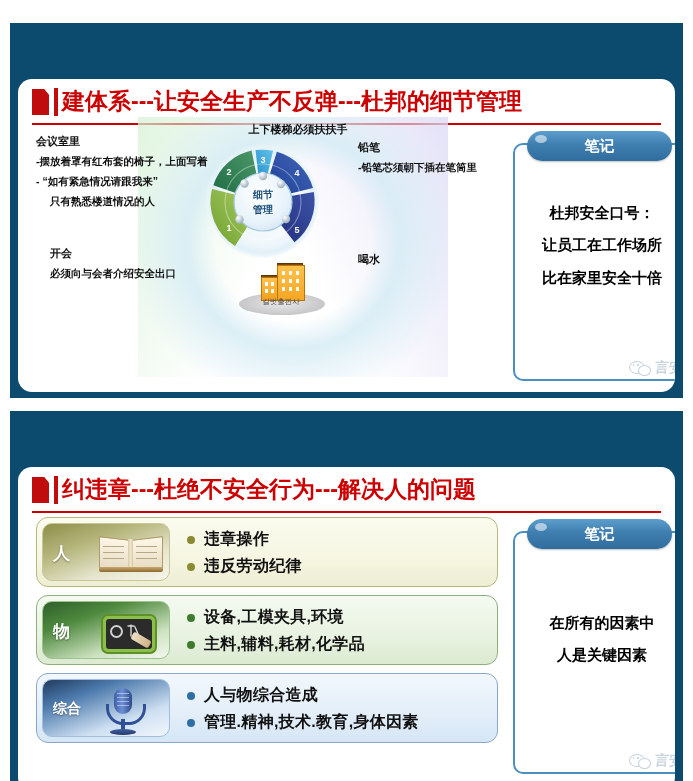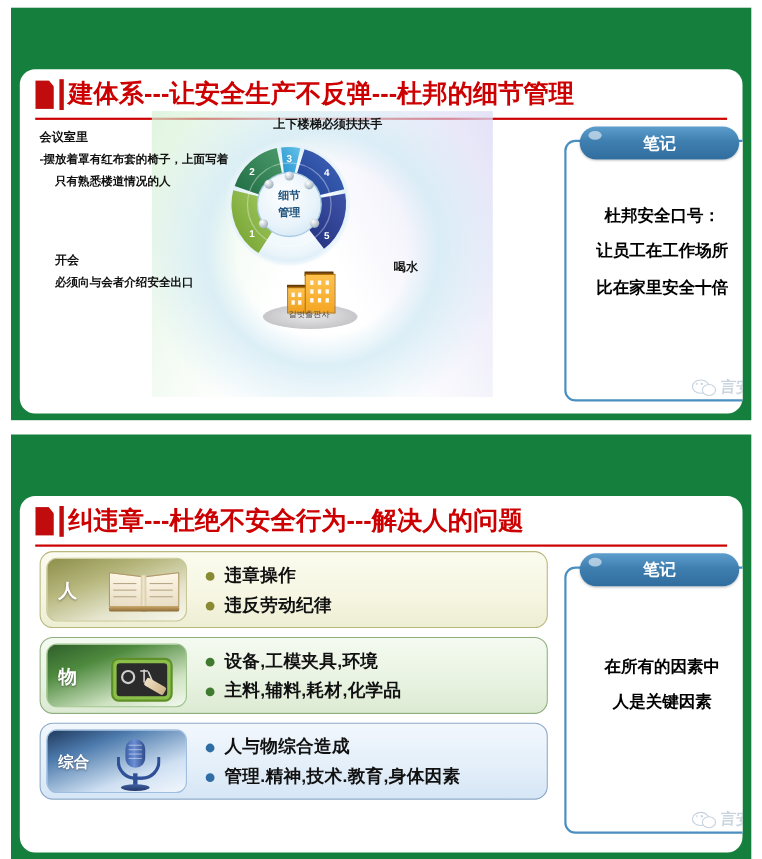--- a/index.html
+++ b/index.html
@@ -1,21 +1,21 @@
 <!DOCTYPE html>
 <html><head>
 <meta charset="utf-8">
 <style>
   html,body{margin:0;padding:0;background:#ffffff;}
   body{width:693px;height:781px;overflow:hidden;font-family:"Liberation Sans","DejaVu Sans",sans-serif;}
 
   .page{position:relative;width:693px;height:781px;background:#ffffff;}
 
   
-  .slide{position:absolute;left:10px;width:673px;background:#15803d;}
+  .slide{position:absolute;left:10px;width:673px;background:#0c4a6e;margin-top:16px;}
   .slide-1{top:7px;height:375px;}
   .slide-2{top:395px;height:386px;}
 
   .slide-inner{position:absolute;left:8px;right:8px;background:#ffffff;
                border-radius:14px;overflow:hidden;}
   .slide-1 .slide-inner{top:56px;bottom:6px;}
   .slide-2 .slide-inner{top:56px;bottom:6px;}
 
   
   .title-row{position:absolute;left:12px;right:12px;top:8px;height:34px;}
@@ -185,32 +185,37 @@
         <div class="title-text">建体系---让安全生产不反弹---杜邦的细节管理</div>
         <div class="title-underline"></div>
       </div>
 
       <div class="s1-body">
         <div class="gradbg"></div>
 
         <div class="txtblk b-meeting">
           <span class="hd ind i1">会议室里</span>
           <span class="ind i1">-摆放着罩有红布套的椅子，上面写着</span>
+          <span class="ind i1">- “如有紧急情况请跟我来”</span>
           <span class="ind i2">只有熟悉楼道情况的人</span>
         </div>
 
         <div class="txtblk b-openmeet">
           <span class="hd ind i2">开会</span>
           <span class="ind i2">必须向与会者介绍安全出口</span>
         </div>
 
         <div class="txtblk b-stairs">
           <span class="hd">上下楼梯必须扶扶手</span>
         </div>
 
+        <div class="txtblk b-pencil">
+          <span class="hd ind i1">铅笔</span>
+          <span class="ind i1">-铅笔芯须朝下插在笔筒里</span>
+        </div>
 
         <div class="txtblk b-water">
           <span class="hd ind i1">喝水</span>
         </div>
 
         <div class="donut">
           <svg width="118" height="118" viewBox="0 0 118 118">
             <defs>
               <radialGradient id="halo" cx="50%" cy="50%" r="50%">
                 <stop offset="60%" stop-color="#ffffff" stop-opacity="0"></stop>

